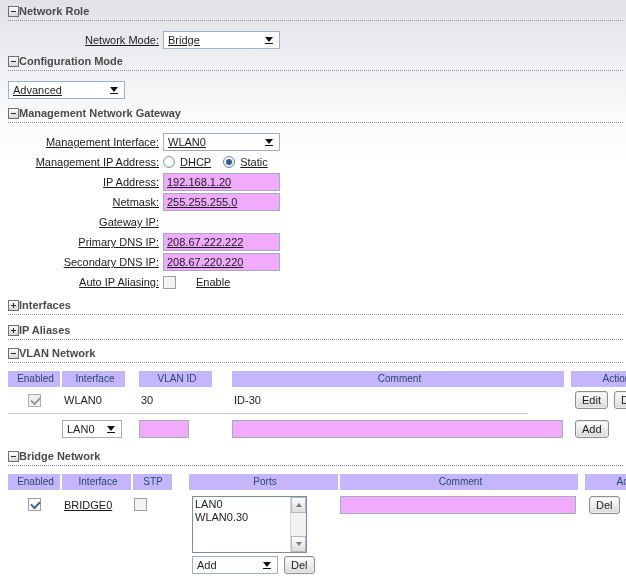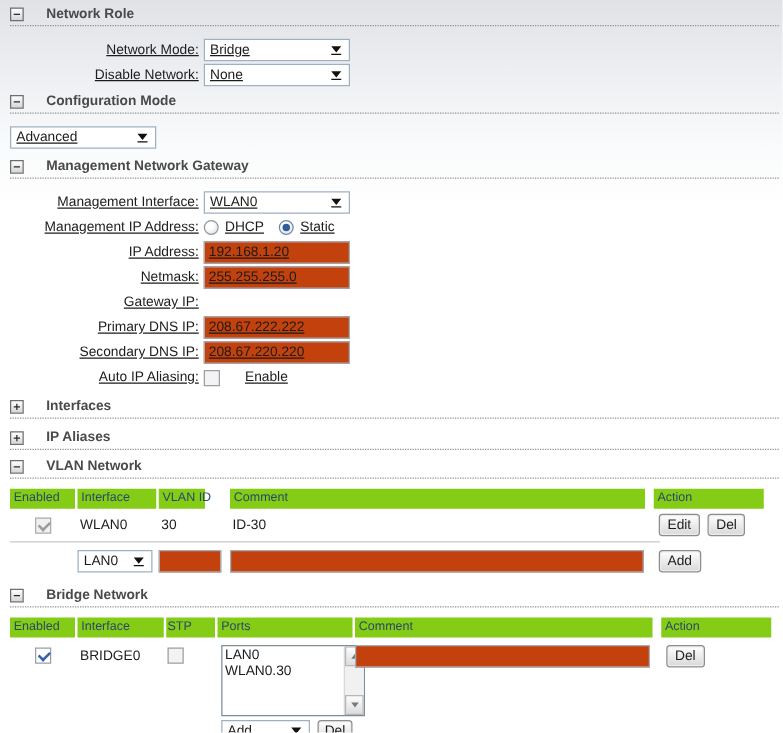--- a/index.html
+++ b/index.html
@@ -4,21 +4,21 @@
 <style>
   html,body{margin:0;padding:0;}
   body{
     width:626px;height:586px;overflow:hidden;
     background:linear-gradient(180deg,#e0e2e6 0px,#edeff2 60px,#fafbfc 120px,#ffffff 170px,#ffffff 100%);
     font-family:"Liberation Sans",sans-serif;font-size:11px;color:#1c1c1c;
   }
   .page{padding:5px 3px 0 8px;}
 
   
-  .sec-header{display:flex;align-items:center;gap:18px;padding-bottom:3px;border-bottom:1px dotted #8f8f8f;}
+  .sec-header{display:flex;align-items:center;gap:0;padding-bottom:3px;border-bottom:1px dotted #8f8f8f;}
   .sec-title{font-weight:bold;color:#4a4a4a;}
   .toggle{width:9px;height:9px;border:1px solid #6e6e6e;background:linear-gradient(#ffffff,#d6d6d6);position:relative;flex:0 0 auto;}
   .toggle::before{content:"";position:absolute;left:2px;right:2px;top:4px;height:1px;background:#2a2a2a;}
   .toggle.plus::after{content:"";position:absolute;top:2px;bottom:2px;left:4px;width:1px;background:#2a2a2a;}
   .sec-nr{margin-top:0;}
   .sec-cm{margin-top:5px;}
   .sec-mns{margin-top:7px;}
   .sec-if{margin-top:7px;}
   .sec-ipa{margin-top:9px;}
   .sec-vlan{margin-top:7px;}
@@ -27,55 +27,55 @@
   
   .form{margin-top:9px;}
   .row{display:flex;align-items:center;height:20px;text-decoration:underline;}
   .lbl{width:151px;padding-right:4px;text-align:right;flex:0 0 auto;}
 
   
   .select{box-sizing:border-box;width:117px;height:18px;border:1px solid #9fb0c1;background:#fff;display:flex;align-items:center;padding:0 4px;position:relative;cursor:default;}
   .select .sel-text{flex:1;white-space:nowrap;overflow:hidden;}
   .sel-arrow{position:absolute;right:6px;top:5px;width:0;height:0;border-left:4px solid transparent;border-right:4px solid transparent;border-top:5px solid #111;}
   .sel-arrow::after{content:"";position:absolute;left:-4px;top:1px;width:8px;height:1px;background:#111;}
-  .txt{box-sizing:border-box;width:117px;height:18px;border:1px solid #a3aeb9;padding:0 3px;font:11px "Liberation Sans",sans-serif;color:#1c1c1c;background:#c2410c;}
+  .txt{box-sizing:border-box;width:117px;height:18px;border:1px solid #a3aeb9;padding:0 3px;font:11px "Liberation Sans",sans-serif;color:#1c1c1c;background:#f0abfc;}
   .radio{box-sizing:border-box;width:12px;height:12px;border:1px solid #8f979e;border-radius:50%;background:radial-gradient(circle at 40% 35%,#ffffff 30%,#d4d7da);position:relative;display:inline-block;flex:0 0 auto;}
   .radio.selected{border-color:#6f87a6;}
   .radio.selected::after{content:"";position:absolute;left:2px;top:2px;width:6px;height:6px;border-radius:50%;background:#2f5c9e;}
   .radio-lbl{margin:0 12px 0 5px;}
   .checkbox{box-sizing:border-box;width:13px;height:13px;border:1px solid #9aa0a5;background:#f3f3f3;position:relative;display:inline-block;flex:0 0 auto;}
   .checkbox.white{background:#fff;}
   .checkbox.checked::after{content:"";position:absolute;left:2px;top:2px;width:7px;height:4px;border-left:2px solid #3563a6;border-bottom:2px solid #3563a6;transform:rotate(-45deg);}
   .checkbox.checked.gray{background:#f0f0f0;border-color:#adadad;}
   .checkbox.checked.gray::after{border-color:#9b9b9b;}
   .cb-lbl{margin-left:20px;}
   .btn{box-sizing:border-box;height:18px;min-width:28px;padding:0 6px;border:1px solid #8d8d8d;border-radius:3px;background:linear-gradient(#ffffff,#d8d8d8);box-shadow:0 0 0 1px #ececec inset;font:11px "Liberation Sans",sans-serif;color:#1c1c1c;display:inline-flex;align-items:center;justify-content:center;cursor:default;}
 
   
   .tbl{margin-top:8px;}
   .thead{display:flex;}
-  .th{box-sizing:border-box;background:#84cc16;color:#274a69;height:16px;line-height:16px;padding-left:3px;font-size:10px;white-space:nowrap;flex:0 0 auto;}
+  .th{box-sizing:border-box;background:#c4b5fd;color:#274a69;height:16px;line-height:16px;padding-left:3px;font-size:10px;white-space:nowrap;flex:0 0 auto;text-align:center;}
   .trow{display:flex;}
   .td{box-sizing:border-box;flex:0 0 auto;}
 
-  .v-c1{width:52px;} .v-c2{width:63px;margin-left:2px;} .v-c3{width:37px;margin-left:2px;}
+  .v-c1{width:52px;} .v-c2{width:63px;margin-left:2px;} .v-c3{width:73px;margin-left:14px;}
   .v-c4{width:332px;margin-left:20px;} .v-c5{width:88px;margin-left:7px;}
   .v-data{height:26px;align-items:center;}
   .v-data .v-c1{display:flex;justify-content:center;}
   .cell-text{padding-left:2px;}
   .v-div{width:520px;border-bottom:1px solid #c9c9c9;}
   .v-add{margin-top:4px;height:22px;align-items:center;}
   .actions{display:flex;gap:6px;padding-left:4px;}
   .w60{width:60px;} .w50{width:50px;} .w331{width:331px;} .w86{width:86px;} .w236{width:236px;}
 
   .b-c1{width:52px;} .b-c2{width:69px;margin-left:2px;} .b-c3{width:39px;margin-left:2px;padding-left:1px;}
-  .b-c4{width:108px;margin-left:2px;} .b-c5{width:238px;margin-left:2px;} .b-c6{width:88px;margin-left:7px;}
+  .b-c4{width:149px;margin-left:17px;} .b-c5{width:238px;margin-left:2px;} .b-c6{width:88px;margin-left:7px;}
   .b-data{margin-top:6px;align-items:flex-start;}
   .b-data .b-c1{display:flex;justify-content:center;padding-top:2px;}
-  .b-data .b-c2{padding-top:3px;}
+  .b-data .b-c2{padding-top:3px;text-decoration:underline;}
   .b-data .b-c3{padding-top:2px;}
 
   .ports-box{box-sizing:border-box;display:flex;width:115px;height:57px;border:1px solid #7f8c99;background:#fff;margin-left:3px;}
   .ports-list{flex:1;padding:1px 0 0 2px;line-height:13px;overflow:hidden;}
   .port-item{height:13px;white-space:nowrap;}
   .ports-sb{width:15px;background:#f1f1f1;border-left:1px solid #d8d8d8;display:flex;flex-direction:column;justify-content:space-between;}
   .sb-btn{height:14px;background:linear-gradient(#fdfdfd,#dcdcdc);border:1px solid #b7b7b7;display:flex;align-items:center;justify-content:center;}
   .sb-up::after{content:"";border-left:3px solid transparent;border-right:3px solid transparent;border-bottom:4px solid #7a7a7a;}
   .sb-down::after{content:"";border-left:3px solid transparent;border-right:3px solid transparent;border-top:4px solid #7a7a7a;}
   .ports-actions{display:flex;gap:6px;margin-top:3px;margin-left:3px;align-items:center;}
@@ -88,27 +88,20 @@
   <div class="sec-nr">
     <div class="sec-header">
       <span class="toggle"></span>
       <span class="sec-title">Network Role</span>
     </div>
     <div class="form">
       <div class="row">
         <span class="lbl">Network Mode:</span>
         <div class="select">
           <span class="sel-text">Bridge</span>
-          <span class="sel-arrow"></span>
-        </div>
-      </div>
-      <div class="row">
-        <span class="lbl">Disable Network:</span>
-        <div class="select">
-          <span class="sel-text">None</span>
           <span class="sel-arrow"></span>
         </div>
       </div>
     </div>
   </div>
 
   <div class="sec-cm">
     <div class="sec-header">
       <span class="toggle"></span>
       <span class="sec-title">Configuration Mode</span>

